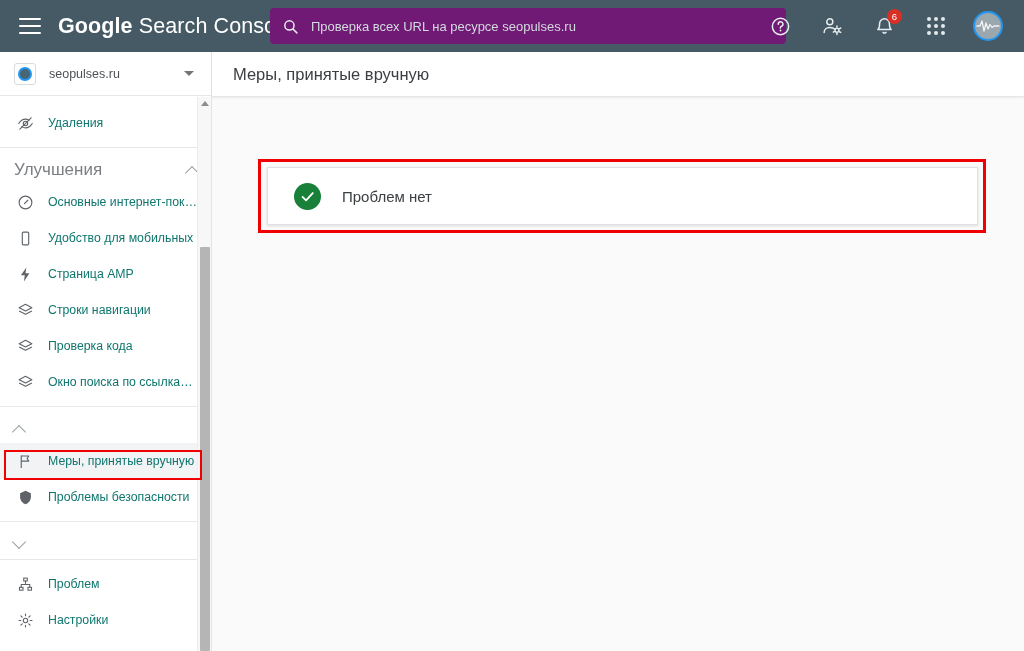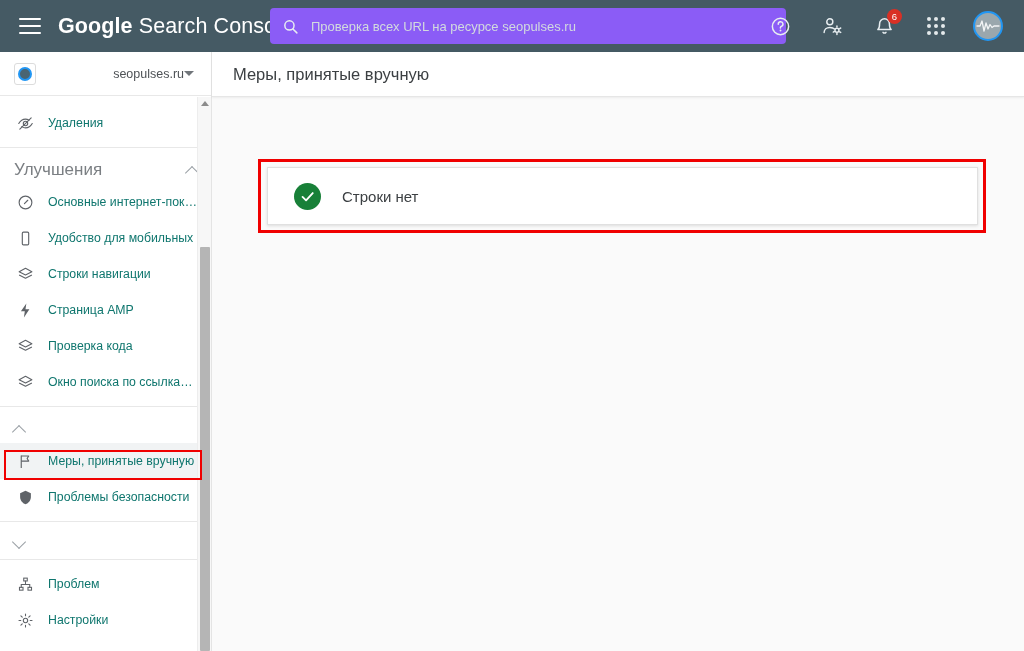--- a/index.html
+++ b/index.html
@@ -30,21 +30,21 @@
     font-size: 21.5px;
     letter-spacing: .1px;
     white-space: nowrap;
     font-weight: 400;
   }
   .brand .g { font-weight: 700; }
 
   .searchwrap {
     position: absolute; left: 270px; top: 8px;
     width: 516px; height: 36px;
-    background: #8b5cf6;
+    background: #701a75;
     border-radius: 4px;
     display: flex; align-items: center;
     cursor: text;
   }
   .search-icon { margin-left: 12px; margin-right: 12px; display: flex; }
   .search-input {
     border: none; outline: none; background: transparent;
     font-family: "Liberation Sans", sans-serif;
     font-size: 13px; color: #ffffff;
     width: 440px; height: 22px;
@@ -104,21 +104,20 @@
   .prop-logo .dot {
     width: 14px; height: 14px; border-radius: 50%;
     background: #4a6572;
     border: 2px solid #2196f3;
     box-sizing: border-box;
   }
   .prop-name {
     margin-left: 13px;
     font-size: 12.5px; color: #4e5256;
     flex: 1;
-    text-align: right;
   }
   .caret-down {
     width: 0; height: 0;
     border-left: 5px solid transparent;
     border-right: 5px solid transparent;
     border-top: 5px solid #70757a;
     margin-right: 17px;
   }
 
   .nav {
@@ -359,35 +358,35 @@
           <span class="ic">
             <svg width="17" height="17" viewBox="0 0 24 24" fill="none" stroke="#5f6368" stroke-width="1.6">
               <rect x="7.5" y="3" width="9" height="18" rx="1.6"></rect>
             </svg>
           </span>
           <span class="lbl">Удобство для мобильных</span>
         </div>
 
         <div class="nav-item">
           <span class="ic">
+            <svg width="17" height="17" viewBox="0 0 24 24" fill="#5f6368">
+              <polygon points="13.2,2 5.5,13.2 11,13.2 9.8,22 17.5,10.4 12,10.4"></polygon>
+            </svg>
+          </span>
+          <span class="lbl">Страница AMP</span>
+        </div>
+
+        <div class="nav-item">
+          <span class="ic">
             <svg width="17" height="17" viewBox="0 0 24 24" fill="none" stroke="#5f6368" stroke-width="1.5" stroke-linejoin="round">
               <polygon points="12,3.2 21,8 12,12.8 3,8"></polygon>
                 <polyline points="3,12.6 12,17.4 21,12.6"></polyline>
             </svg>
           </span>
           <span class="lbl">Строки навигации</span>
-        </div>
-
-        <div class="nav-item">
-          <span class="ic">
-            <svg width="17" height="17" viewBox="0 0 24 24" fill="#5f6368">
-              <polygon points="13.2,2 5.5,13.2 11,13.2 9.8,22 17.5,10.4 12,10.4"></polygon>
-            </svg>
-          </span>
-          <span class="lbl">Страница AMP</span>
         </div>
 
         <div class="nav-item">
           <span class="ic">
             <svg width="17" height="17" viewBox="0 0 24 24" fill="none" stroke="#5f6368" stroke-width="1.5" stroke-linejoin="round">
               <polygon points="12,3.2 21,8 12,12.8 3,8"></polygon>
                 <polyline points="3,12.6 12,17.4 21,12.6"></polyline>
             </svg>
           </span>
           <span class="lbl">Проверка кода</span>
@@ -473,21 +472,21 @@
     </div>
 
     <div class="content">
 
       <div class="status-card">
         <span class="check-circle">
           <svg width="17" height="17" viewBox="0 0 24 24" fill="none" stroke="#ffffff" stroke-width="2.6" stroke-linecap="round" stroke-linejoin="round">
             <polyline points="5,12.6 10,17.4 19.4,7.2"></polyline>
           </svg>
         </span>
-        <span class="status-text">Строки нет</span>
+        <span class="status-text">Проблем нет</span>
       </div>
 
       <div class="annotation"></div>
     </div>
   </div>
 
   <div style="position:absolute; left:4px; top:450px; width:198px; height:30px; border:2px solid #f00000; pointer-events:none;"></div>
 
 </div>
 

